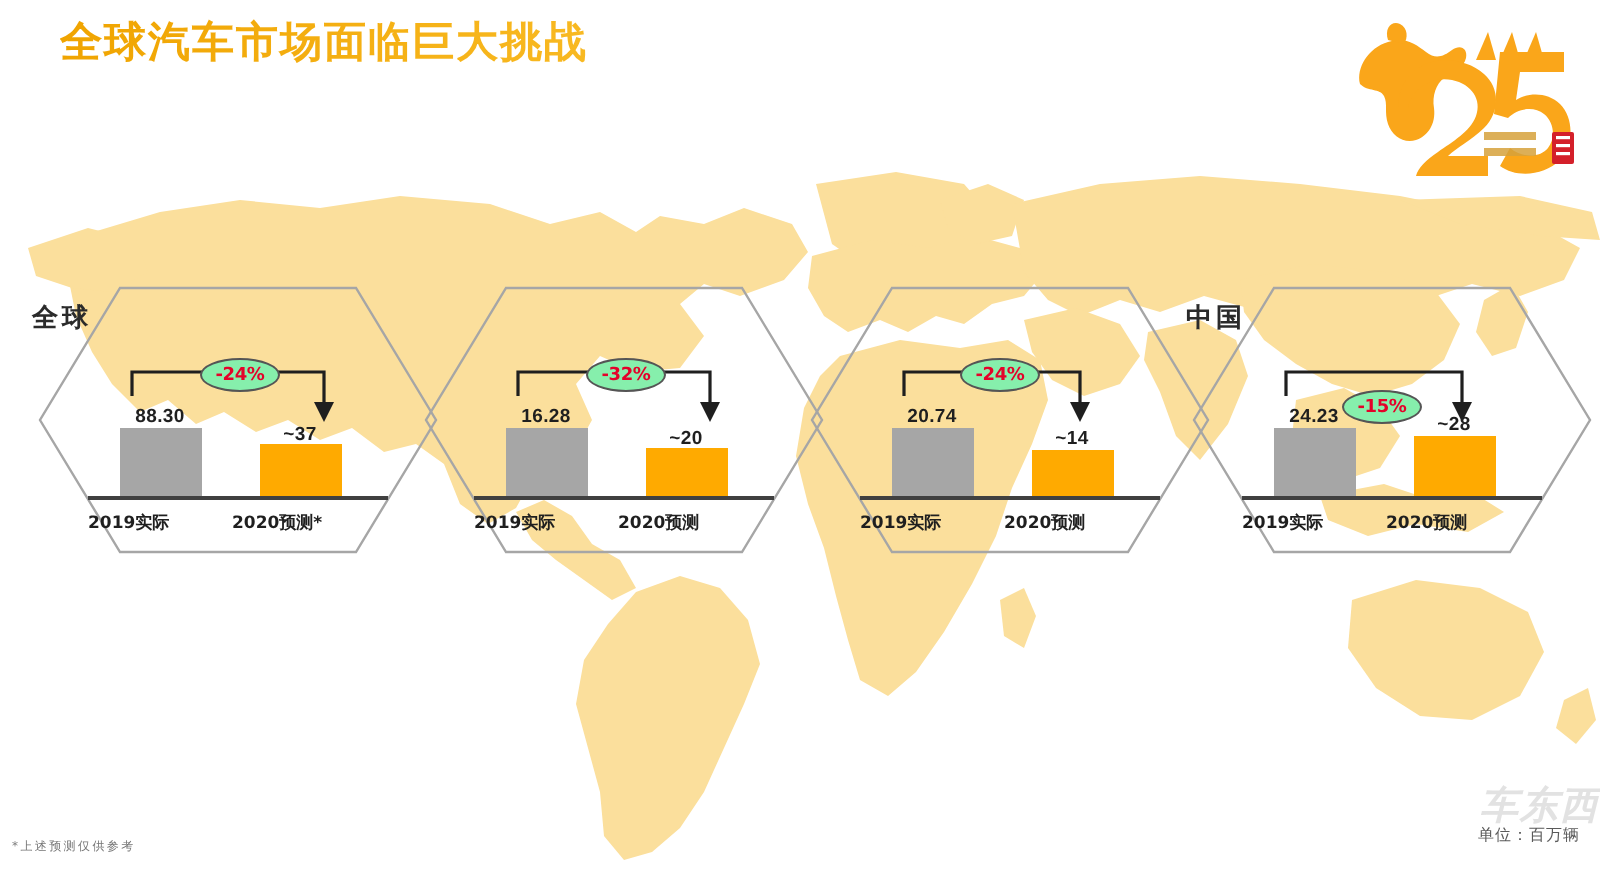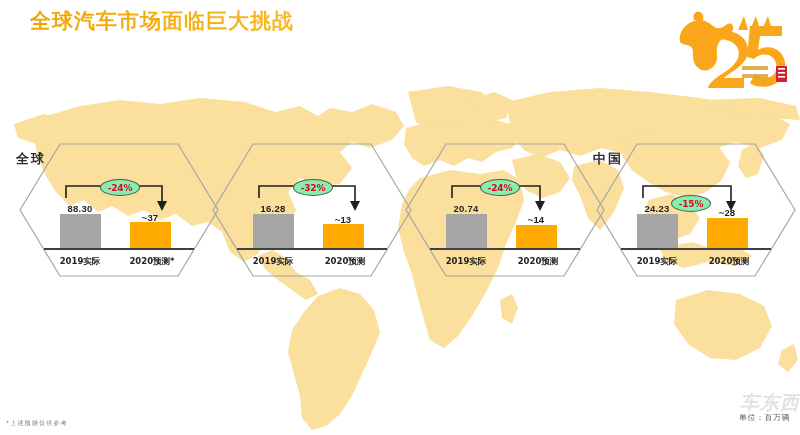--- a/index.html
+++ b/index.html
@@ -95,21 +95,21 @@
   .bar-value{
     position:absolute;
     width:56px;text-align:center;
     font-family:Liberation Sans, sans-serif;
     font-weight:bold;
     font-size:9.5px;
     color:#1f1f1f;
     letter-spacing:0.2px;
   }
   .bar-label{
-    position:absolute;bottom:4px;width:72px;text-align:center;
+    position:absolute;bottom:4px;width:72px;
     font-family:"DejaVu Sans","Liberation Sans",sans-serif;
     font-weight:bold;
     font-size:8.5px;
     color:#1f1f1f;
   }
   .bar-label.actual{left:0px;}
   .bar-label.forecast{left:72px;}
 
   
   .connector{
@@ -298,21 +298,21 @@
     </svg>
 
     <div class="chart">
       <svg class="connector" viewBox="0 0 150 96" xmlns="http://www.w3.org/2000/svg">
         <path d="M22 22 L22 10 L118 10 L118 26" fill="none" stroke="#1f1f1f" stroke-width="1.6"></path>
         <polygon points="113,25 123,25 118,35" fill="#1f1f1f"></polygon>
       </svg>
       <div class="delta-badge" style="left:56px;top:3px;">-32%</div>
 
       <div class="bar-value" style="left:8px;top:27px;">16.28</div>
-      <div class="bar-value" style="left:78px;top:38px;">~13</div>
+      <div class="bar-value" style="left:78px;top:38px;">~20</div>
 
       <div class="bar actual" style="height:34px;"></div>
       <div class="bar forecast" style="height:24px;"></div>
 
       <div class="axis-line"></div>
 
       <div class="bar-label actual">2019实际</div>
       <div class="bar-label forecast">2020预测</div>
     </div>
   </div>

